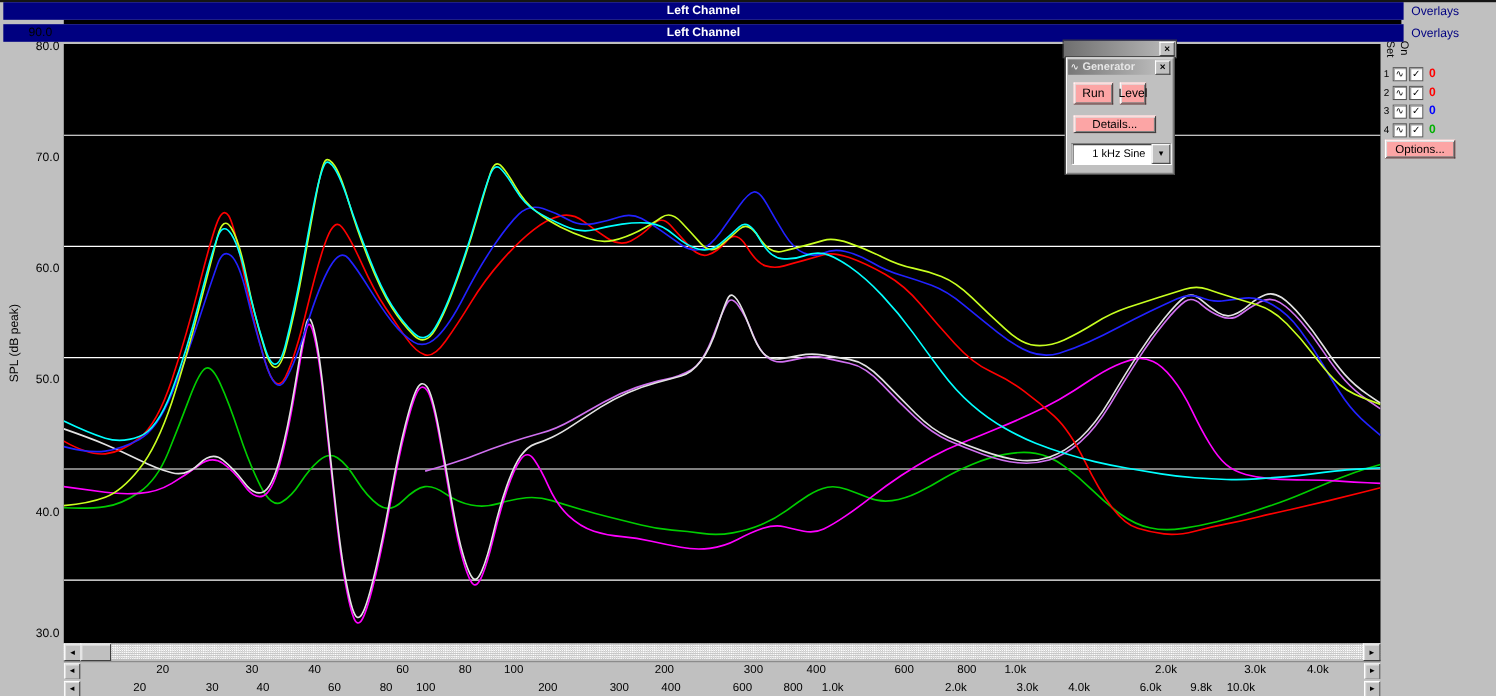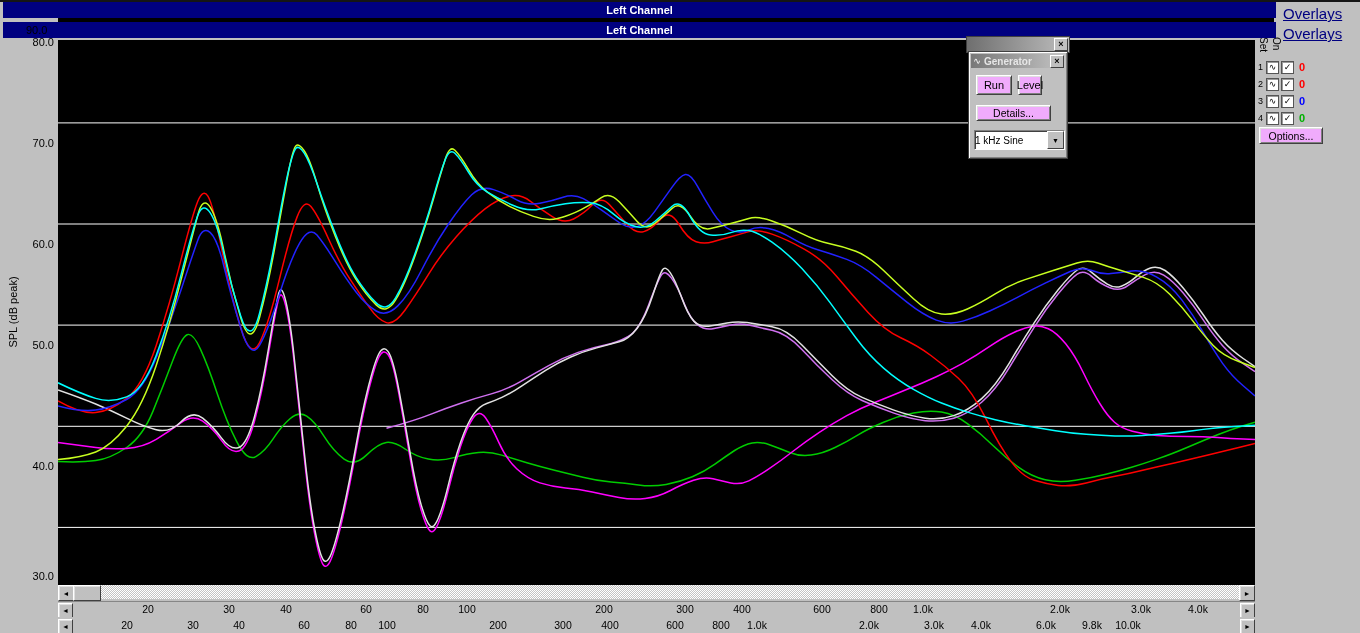--- a/index.html
+++ b/index.html
@@ -4,54 +4,54 @@
 <style>
   html,body{margin:0;padding:0;background:#808080;}
   .screen{position:relative;width:1360px;height:633px;background:#c0c0c0;overflow:hidden;
           font-family:"Liberation Sans",sans-serif;font-size:11px;color:#000;}
   .topedge{position:absolute;top:0;left:0;width:1360px;height:2px;background:#151515;}
   .titlebar{position:absolute;left:3px;width:1273px;height:16px;background:#000080;color:#fff;
             display:flex;align-items:center;justify-content:center;font-weight:bold;font-size:11px;z-index:2;}
   .tb-back{top:2px;} .tb-front{top:22px;}
   .midstrip{position:absolute;top:18px;left:58px;width:1216px;height:4px;background:#000;z-index:1;}
   .y90{position:absolute;top:24px;left:26px;font-size:11px;z-index:3;}
-  .overlays{position:absolute;left:1283px;color:#000080;text-decoration:underline;font-size:15px;cursor:pointer;}
+  .overlays{position:absolute;left:1283px;color:#000080;font-size:11px;cursor:pointer;}
   .ov1{top:5px;} .ov2{top:25px;}
   .spl{position:absolute;top:312px;left:13px;transform:translate(-50%,-50%) rotate(-90deg);white-space:nowrap;font-size:11px;}
   .ytick{position:absolute;left:0;width:54px;text-align:right;font-size:11px;}
   .plot{position:absolute;top:40px;left:58px;width:1197px;height:545px;background:#000;}
   .vhead{position:absolute;writing-mode:vertical-rl;font-size:10px;letter-spacing:0;}
   .vh-set{left:1258px;top:37px;} .vh-on{left:1271px;top:37px;}
   .ovrow{position:absolute;left:1257px;height:14px;display:flex;align-items:center;gap:2px;}
   .ovnum{width:7px;font-size:9px;text-align:center;}
   .ovbox{width:11px;height:11px;background:#fff;border:1px solid #555;box-shadow:inset 1px 1px 0 #9a9a9a;
          font-size:9px;line-height:10px;text-align:center;overflow:hidden;}
   .ovzero{font-size:11px;font-weight:bold;margin-left:3px;}
-  .btn{background:#f0abfc;border:1px solid;border-color:#ffffff #404040 #404040 #ffffff;
+  .btn{background:#fca5a5;border:1px solid;border-color:#ffffff #404040 #404040 #ffffff;
        box-shadow:inset 1px 1px 0 #dfdfdf, inset -1px -1px 0 #808080;
        font-family:inherit;font-size:11px;color:#000;display:flex;align-items:center;justify-content:center;padding:0;cursor:pointer;}
   .options{position:absolute;left:1259px;top:127px;width:64px;height:17px;font-size:10.5px;}
   .backdlg{position:absolute;left:966px;top:36px;width:102px;height:15px;z-index:4;
            background:linear-gradient(90deg,#6f6f6f,#bdbdbd);border:1px solid #404040;}
   .xbtn{width:12px;height:11px;background:#c0c0c0;border:1px solid;border-color:#fff #404040 #404040 #fff;
         font-size:9px;line-height:9px;display:flex;align-items:center;justify-content:center;font-weight:bold;cursor:pointer;}
   .backdlg .xbtn{position:absolute;right:1px;top:1px;}
   .gen{position:absolute;left:968px;top:51px;width:98px;height:106px;background:#c0c0c0;z-index:5;
        border:1px solid #404040;box-shadow:inset 1px 1px 0 #fff, inset -1px -1px 0 #808080;}
   .gentb{position:absolute;left:2px;top:2px;right:2px;height:14px;
          background:linear-gradient(90deg,#787878,#c4c4c4);display:flex;align-items:center;padding:0 1px;gap:2px;}
   .genicon{font-size:9px;color:#fff;width:10px;text-align:center;}
   .gentitle{flex:1;font-size:10px;font-weight:bold;color:#e6e6e6;}
   .gentb .xbtn{margin-left:auto;}
   .run{position:absolute;left:7px;top:23px;width:36px;height:20px;}
   .level{position:absolute;left:49px;top:23px;width:24px;height:20px;}
   .details{position:absolute;left:7px;top:53px;width:75px;height:16px;font-size:10.5px;}
   .combo{position:absolute;left:5px;top:78px;width:89px;height:18px;background:#fff;border:1px solid;
          border-color:#808080 #fff #fff #808080;box-shadow:inset 1px 1px 0 #404040;display:flex;align-items:center;}
-  .comboval{flex:1;font-size:10px;padding-left:0;white-space:nowrap;overflow:hidden;}
+  .comboval{flex:1;font-size:10px;padding-left:18px;white-space:nowrap;overflow:hidden;}
   .combobtn{width:15px;height:16px;background:#c0c0c0;border:1px solid;border-color:#fff #404040 #404040 #fff;
             display:flex;align-items:center;justify-content:center;font-size:7px;cursor:pointer;}
   .hscroll{position:absolute;left:58px;top:585px;width:1197px;height:14px;
            background:conic-gradient(#fff 0 25%,#c3c3c3 0 50%,#fff 0 75%,#c3c3c3 0);background-size:2px 2px;}
   .arrowbtn{position:absolute;width:14px;height:14px;background:#c0c0c0;border:1px solid;
             border-color:#fff #404040 #404040 #fff;box-shadow:inset 1px 1px 0 #dfdfdf;
             display:flex;align-items:center;justify-content:center;font-size:7px;color:#000;cursor:pointer;}
   .sbleft{left:0;top:0;} .sbright{right:0;top:0;}
   .thumb{position:absolute;left:15px;top:0;width:26px;height:14px;background:#c0c0c0;border:1px solid;
          border-color:#fff #404040 #404040 #fff;box-shadow:inset 1px 1px 0 #dfdfdf;cursor:grab;}

